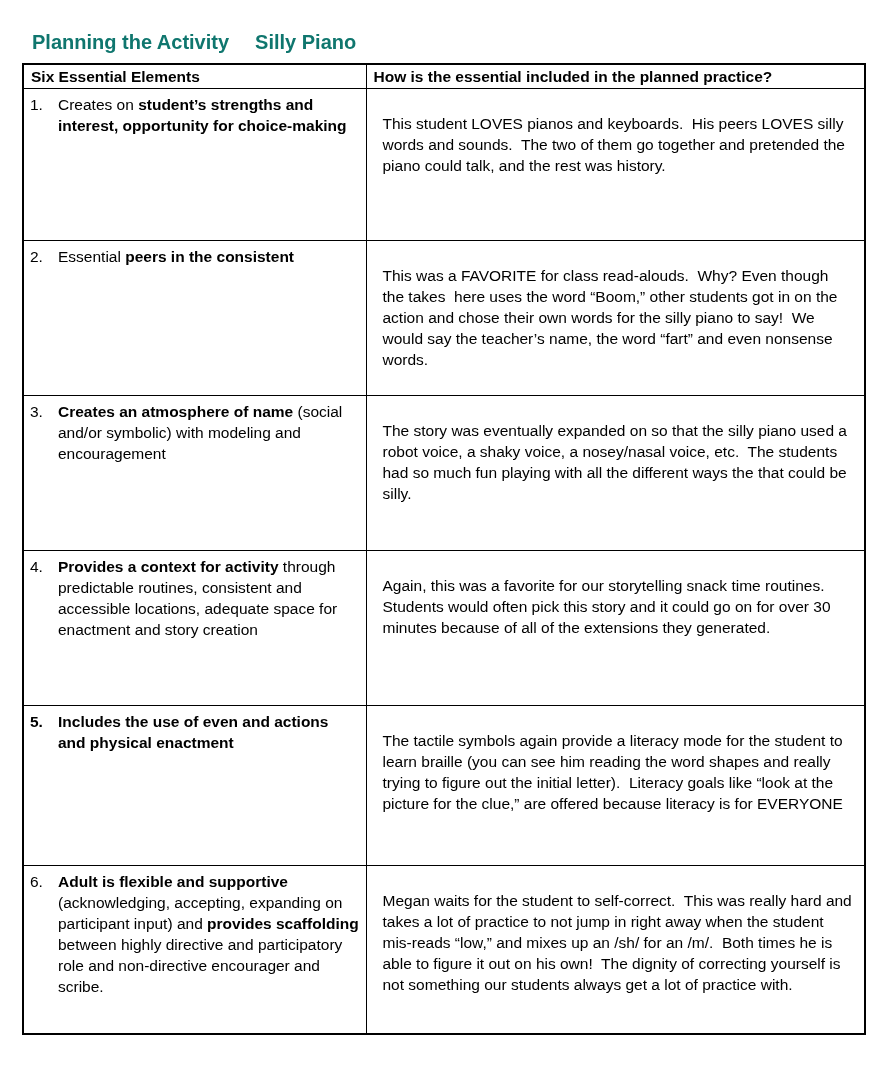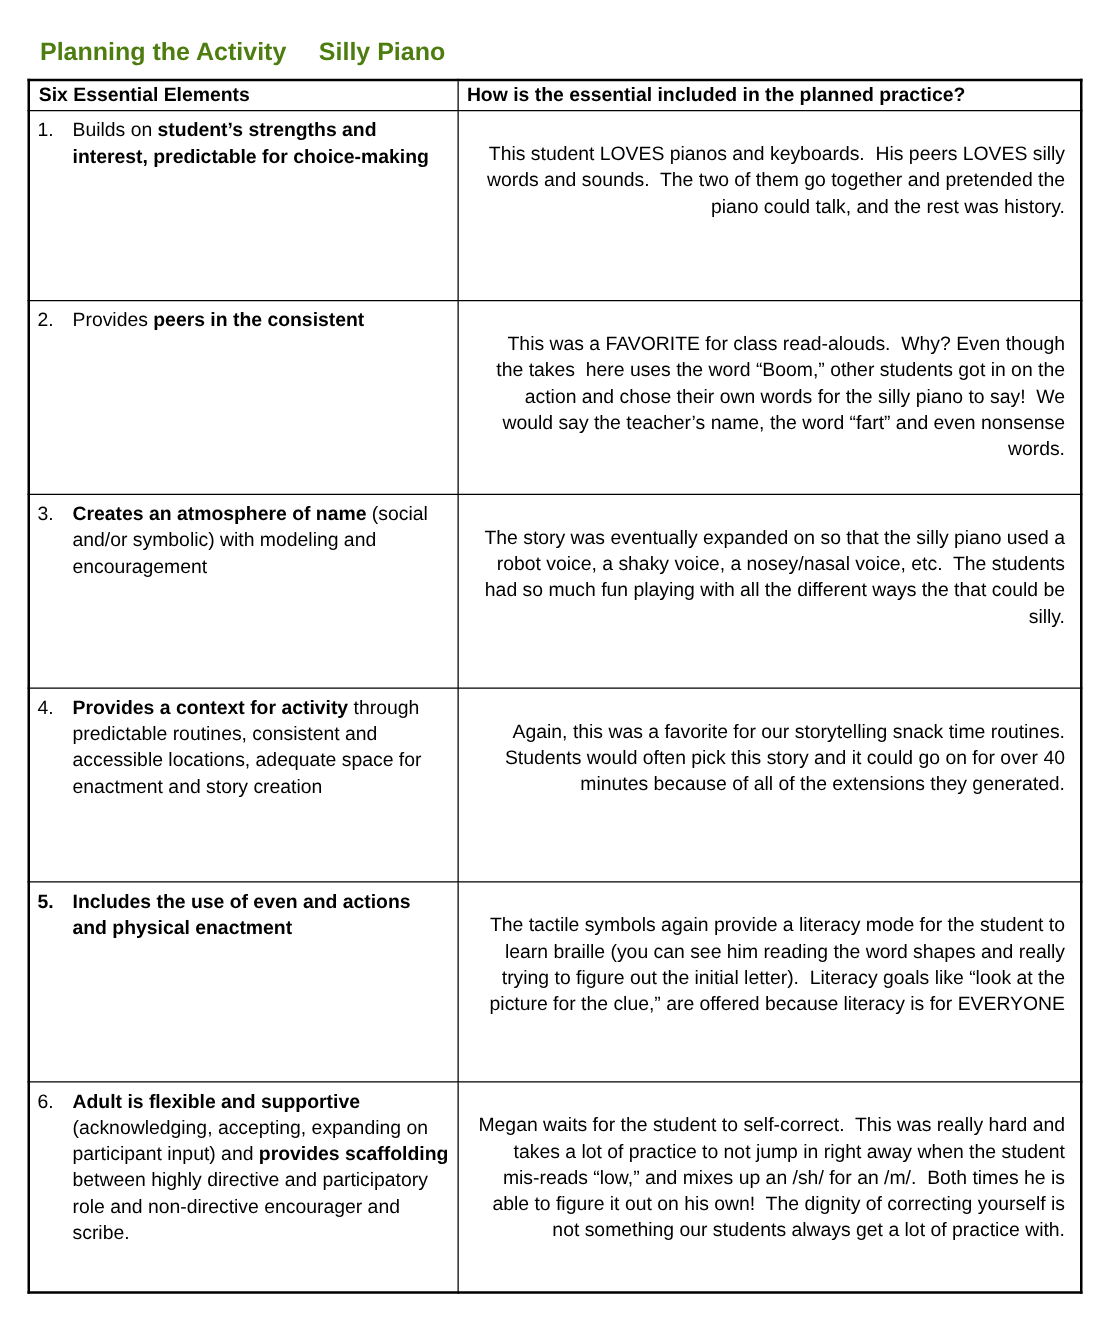--- a/index.html
+++ b/index.html
@@ -13,21 +13,21 @@
     overflow: hidden;
     font-family: "Liberation Sans", sans-serif;
     color: #000000;
     -webkit-font-smoothing: antialiased;
   }
   .title {
     margin: 30px 0 0 32px;
     font-size: 20px;
     line-height: 24px;
     font-weight: bold;
-    color: #4d7c0f;
+    color: #0f766e;
     white-space: pre;
   }
   .title .activity-name {
     margin-left: 26px;
   }
   table.planning-table {
     border-collapse: collapse;
     table-layout: fixed;
     width: 842px;
     margin: 9px 0 0 22px;
@@ -53,21 +53,20 @@
   tr.r3 { height: 155px; }
   tr.r4 { height: 155px; }
   tr.r5 { height: 160px; }
   tr.r6 { height: 168px; }
   td.el-cell {
     padding: 5px 6px 4px 6px;
   }
   td.ans-cell {
     padding: 24px 12px 4px 16px;
     white-space: pre-wrap;
-    text-align: right;
   }
   .li { display: flex; }
   .num {
     flex: 0 0 28px;
     width: 28px;
   }
   .num.bold { font-weight: bold; }
   .li-text {
     flex: 1;
     white-space: pre-wrap;
@@ -90,51 +89,51 @@
       <tr>
         <th>Six Essential Elements</th>
         <th>How is the essential included in the planned practice?</th>
       </tr>
     </thead>
     <tbody>
       <tr class="r1">
         <td class="el-cell">
           <div class="li">
             <span class="num">1.</span>
-            <div class="li-text"><span>Builds on </span><span class="b">student’s strengths and interest, predictable for choice-making</span></div>
+            <div class="li-text"><span>Creates on </span><span class="b">student’s strengths and interest, opportunity for choice-making</span></div>
           </div>
         </td>
         <td class="ans-cell">This student LOVES pianos and keyboards.  His peers LOVES silly words and sounds.  The two of them go together and pretended the piano could talk, and the rest was history.</td>
       </tr>
       <tr class="r2">
         <td class="el-cell">
           <div class="li">
             <span class="num">2.</span>
-            <div class="li-text"><span>Provides </span><span class="b">peers in the consistent</span></div>
+            <div class="li-text"><span>Essential </span><span class="b">peers in the consistent</span></div>
           </div>
         </td>
         <td class="ans-cell">This was a FAVORITE for class read-alouds.  Why? Even though the takes  here uses the word “Boom,” other students got in on the action and chose their own words for the silly piano to say!  We would say the teacher’s name, the word “fart” and even nonsense words.</td>
       </tr>
       <tr class="r3">
         <td class="el-cell">
           <div class="li">
             <span class="num">3.</span>
             <div class="li-text"><span class="b">Creates an atmosphere of name</span><span> (social and/or symbolic) with modeling and encouragement</span></div>
           </div>
         </td>
         <td class="ans-cell">The story was eventually expanded on so that the silly piano used a robot voice, a shaky voice, a nosey/nasal voice, etc.  The students had so much fun playing with all the different ways the that could be silly.</td>
       </tr>
       <tr class="r4">
         <td class="el-cell">
           <div class="li">
             <span class="num">4.</span>
             <div class="li-text"><span class="b">Provides a context for activity</span><span> through predictable routines, consistent and accessible locations, adequate space for enactment and story creation</span></div>
           </div>
         </td>
-        <td class="ans-cell">Again, this was a favorite for our storytelling snack time routines.  Students would often pick this story and it could go on for over 40 minutes because of all of the extensions they generated.</td>
+        <td class="ans-cell">Again, this was a favorite for our storytelling snack time routines.  Students would often pick this story and it could go on for over 30 minutes because of all of the extensions they generated.</td>
       </tr>
       <tr class="r5">
         <td class="el-cell">
           <div class="li">
             <span class="num bold">5.</span>
             <div class="li-text"><span class="b">Includes the use of even and actions and physical enactment</span></div>
           </div>
         </td>
         <td class="ans-cell">The tactile symbols again provide a literacy mode for the student to learn braille (you can see him reading the word shapes and really trying to figure out the initial letter).  Literacy goals like “look at the picture for the clue,” are offered because literacy is for EVERYONE</td>
       </tr>

